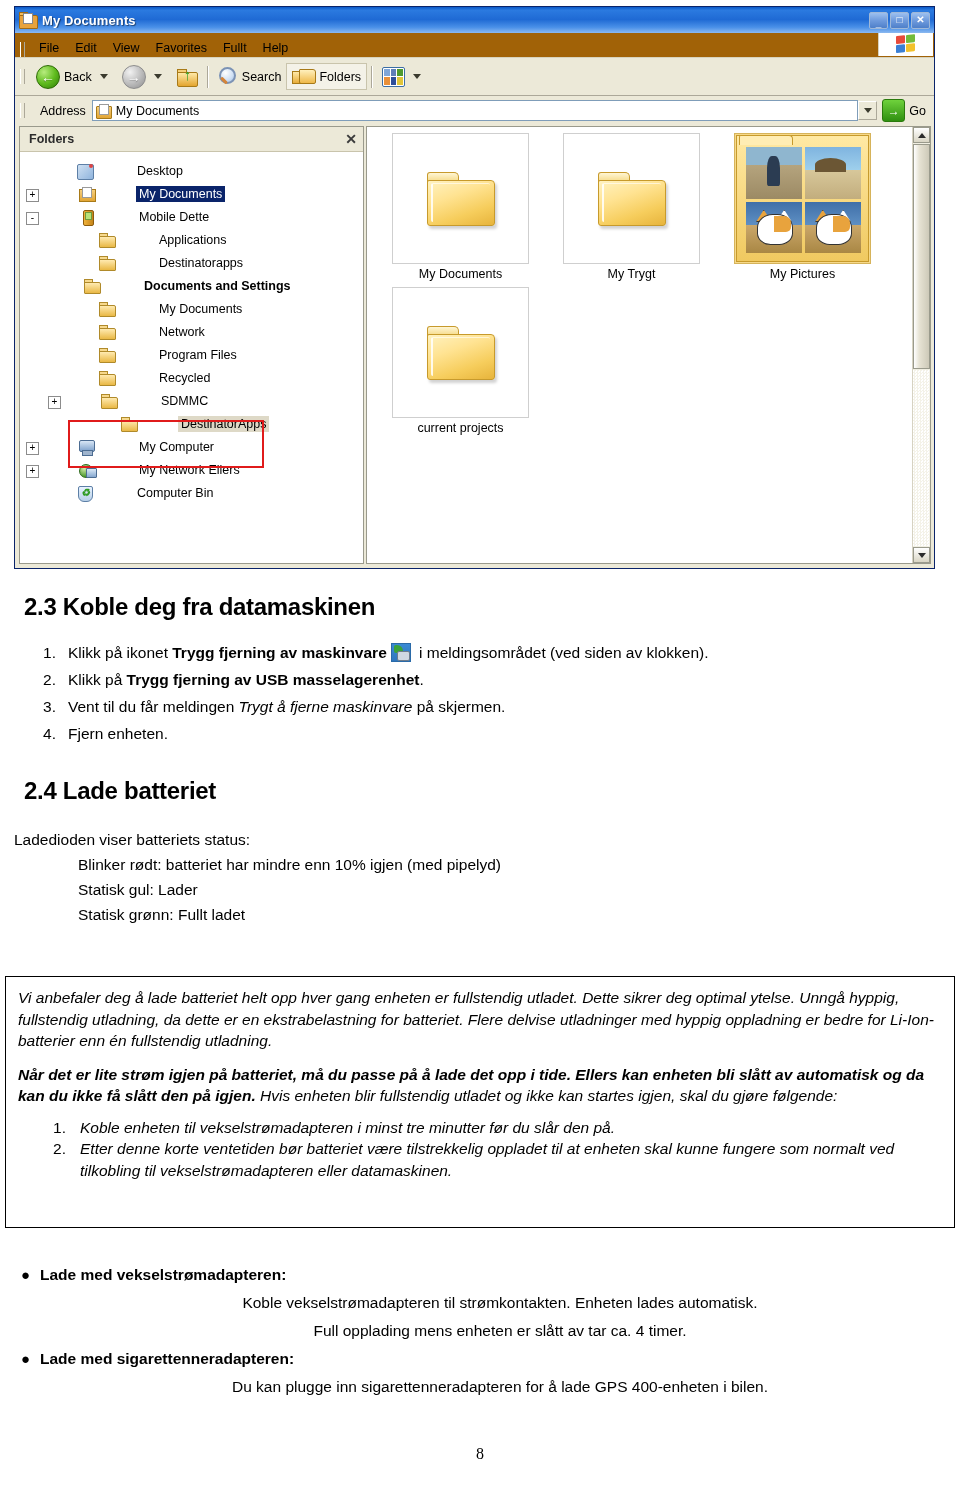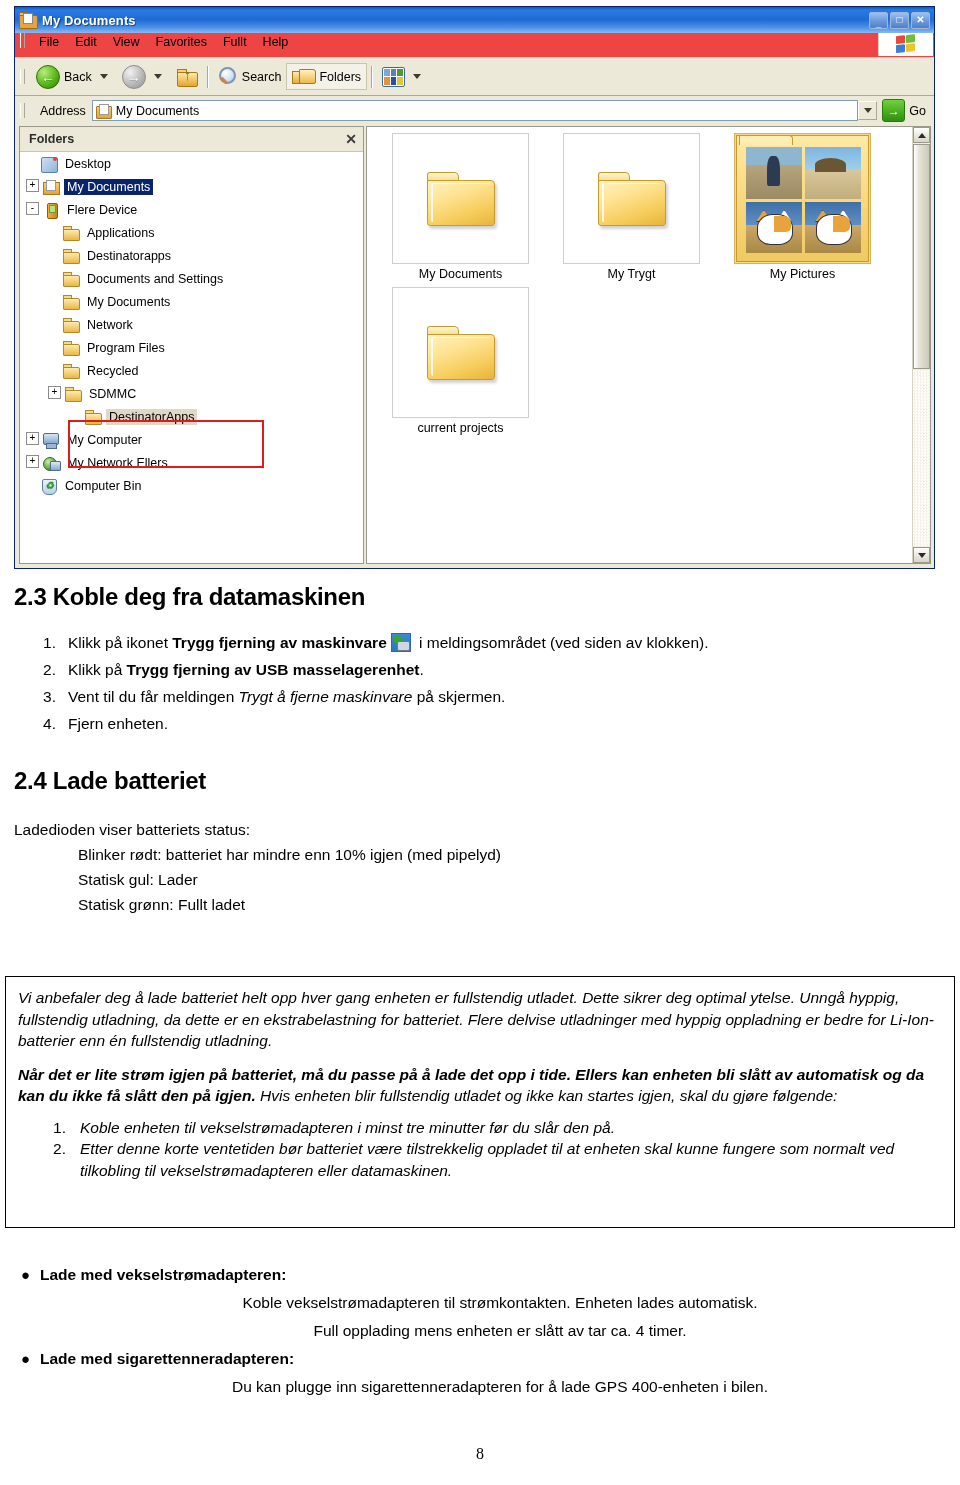--- a/index.html
+++ b/index.html
@@ -37,21 +37,21 @@
   .winbtn{
     width:19px;height:17px;border:1px solid #9fb8d8;
     background:linear-gradient(180deg,#9dc0ef 0%,#6f9bdd 50%,#4e7fc9 100%);
     color:#fff;font-size:10px;font-weight:bold;display:flex;align-items:center;justify-content:center;
     border-radius:2px;box-sizing:border-box;
   }
   .winbtn .g{display:block;line-height:1;}
   .winbtn.min .g{transform:translateY(3px);}
 
   .menubar{
-    height:24px;background:#ef4444;display:flex;align-items:flex-start;
+    height:24px;background:#a16207;display:flex;align-items:flex-end;
     border-bottom:1px solid #d8d3bd;position:relative;
   }
   .grip{width:3px;height:15px;border-left:1px solid #fff;border-right:1px solid #aca899;margin:0 6px 0 5px;flex:none;}
   .menubar .mi{font-size:12.5px;color:#000;padding:2px 8px;white-space:nowrap;}
   .flagbox{
     position:absolute;right:1px;top:0px;width:54px;height:23px;background:#fff;
     border-left:1px solid #d8d3bd;display:flex;align-items:center;justify-content:center;
   }
   .winflag{position:relative;width:21px;height:19px;transform:skewY(-6deg);}
   .winflag i{position:absolute;width:9px;height:8px;display:block;border-radius:1px;}
@@ -108,21 +108,21 @@
   .folderpane{
     width:345px;background:#fff;border:1px solid #9a9a8c;box-sizing:border-box;display:flex;flex-direction:column;flex:none;
   }
   .fp-head{
     height:24px;background:#ece9d8;border-bottom:1px solid #c9c4ac;display:flex;align-items:center;
     padding:0 6px 0 9px;justify-content:space-between;flex:none;
   }
   .fp-head .t{font-size:12.5px;font-weight:bold;color:#2c2c2c;}
   .fp-head .x{font-size:14px;font-weight:bold;color:#3b3b3b;line-height:1;}
   .fp-body{flex:1;overflow:hidden;padding:4px 0 0 0;position:relative;}
-  .trow{display:flex;align-items:flex-start;height:23px;font-size:12.5px;white-space:nowrap;position:relative;}
+  .trow{display:flex;align-items:flex-end;height:23px;font-size:12.5px;white-space:nowrap;position:relative;gap:36px;}
   .exp{width:11px;height:11px;border:1px solid #8c8c8c;background:#fff;font-size:10px;line-height:9px;text-align:center;
        color:#000;flex:none;font-family:"Liberation Sans",sans-serif;}
   .expspace{width:11px;flex:none;}
   .tico{width:18px;height:16px;position:relative;flex:none;margin:0 4px 0 3px;}
   .tlabel{padding:1px 3px;}
   .tlabel.selected{background:#0a246a;color:#fff;}
   .tlabel.soft{background:#ded9c7;}
 
   .ic-folder .fb{position:absolute;left:1px;top:4px;width:15px;height:10px;background:linear-gradient(180deg,#ffeab0,#e9b845);border:1px solid #b08a2a;border-radius:1px 2px 1px 1px;}
   .ic-folder .ft{position:absolute;left:1px;top:1px;width:7px;height:4px;background:#f7d98d;border:1px solid #b08a2a;border-bottom:none;}
@@ -189,21 +189,21 @@
             background:linear-gradient(90deg,#fff 0%,#e7e3d4 35%,#cdc9b8 100%);border:1px solid #9a9a8c;box-sizing:border-box;}
   .vs-track{position:absolute;left:0;right:0;top:243px;bottom:17px;
             background:repeating-conic-gradient(#f4f2e8 0% 25%,#ffffff 0% 50%) 0 0/3px 3px;}
   .tri{width:0;height:0;border-left:4px solid transparent;border-right:4px solid transparent;}
   .tri.up{border-bottom:5px solid #2b2b2b;}
   .tri.down{border-top:5px solid #2b2b2b;}
 
   
   .doc{position:absolute;left:0;top:583px;width:960px;}
   h2.sec{
-    font-size:24px;font-weight:bold;margin:0;padding:0 0 0 14px;letter-spacing:-.3px;
+    font-size:24px;font-weight:bold;margin:10px;padding:0 0 0 14px;letter-spacing:-.3px;
     font-family:"Liberation Sans",sans-serif;
   }
   .olist{margin:0;padding:0;list-style:none;}
   .olist li{display:flex;font-size:15.5px;line-height:27px;}
   .olist .num{width:36px;text-align:right;flex:none;padding-right:12px;}
   .olist .txt{flex:1;}
   b.bd{font-weight:bold;}
   i.it{font-style:italic;}
   .srh-ico{
     display:inline-block;width:18px;height:17px;vertical-align:-4px;margin:0 4px;
@@ -371,39 +371,39 @@
               <i class="pp"></i>
             </span>
             <span class="tlabel selected">My Documents</span>
           </div>
           <div class="trow" style="padding-left: 6px;">
             <span class="exp">-</span>
             <span class="tico ic-device">
               <i class="bd"></i>
               <i class="sc"></i>
             </span>
-            <span class="tlabel">Flere Device</span>
+            <span class="tlabel">Mobile Dette</span>
           </div>
           <div class="trow" style="padding-left: 28px;">
             <span class="expspace"></span>
             <span class="tico ic-folder">
               <i class="ft"></i>
               <i class="fb"></i>
             </span>
             <span class="tlabel">Applications</span>
           </div>
           <div class="trow" style="padding-left: 28px;">
             <span class="expspace"></span>
             <span class="tico ic-folder">
               <i class="ft"></i>
               <i class="fb"></i>
             </span>
             <span class="tlabel">Destinatorapps</span>
           </div>
-          <div class="trow" style="padding-left: 28px;">
+          <div class="trow" style="padding-left: 13px; font-weight: bold;">
             <span class="expspace"></span>
             <span class="tico ic-folder">
               <i class="ft"></i>
               <i class="fb"></i>
             </span>
             <span class="tlabel">Documents and Settings</span>
           </div>
           <div class="trow" style="padding-left: 28px;">
             <span class="expspace"></span>
             <span class="tico ic-folder">

